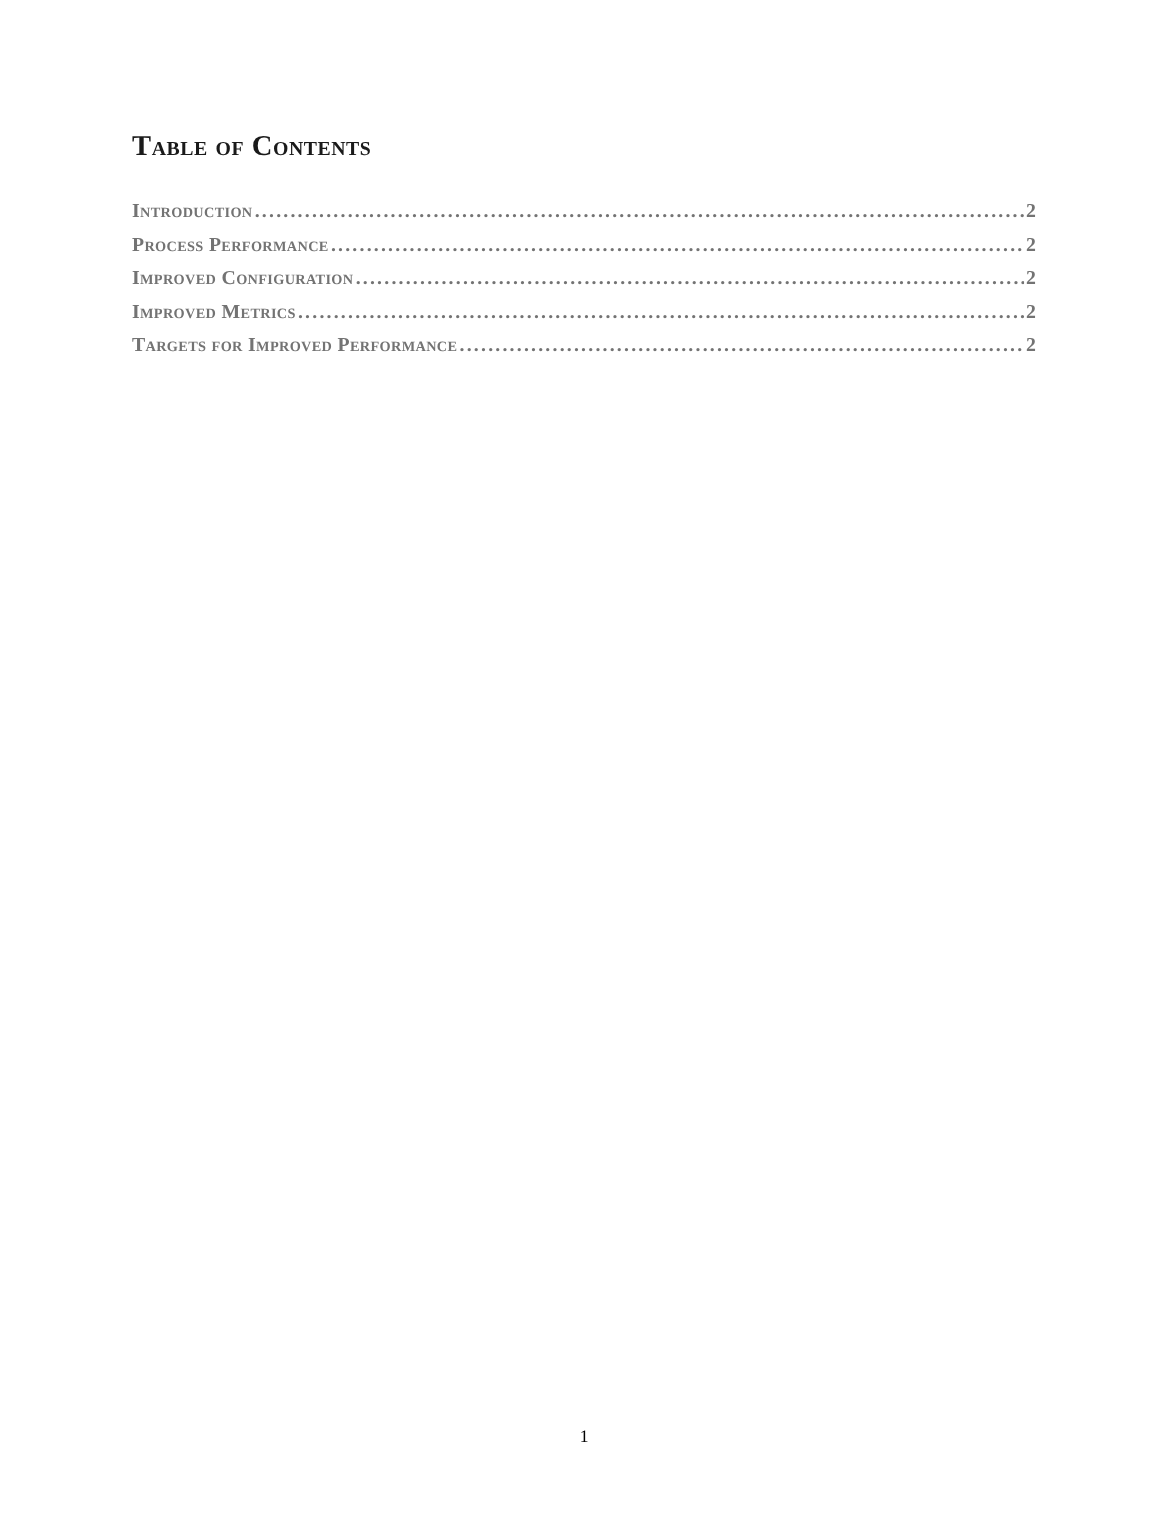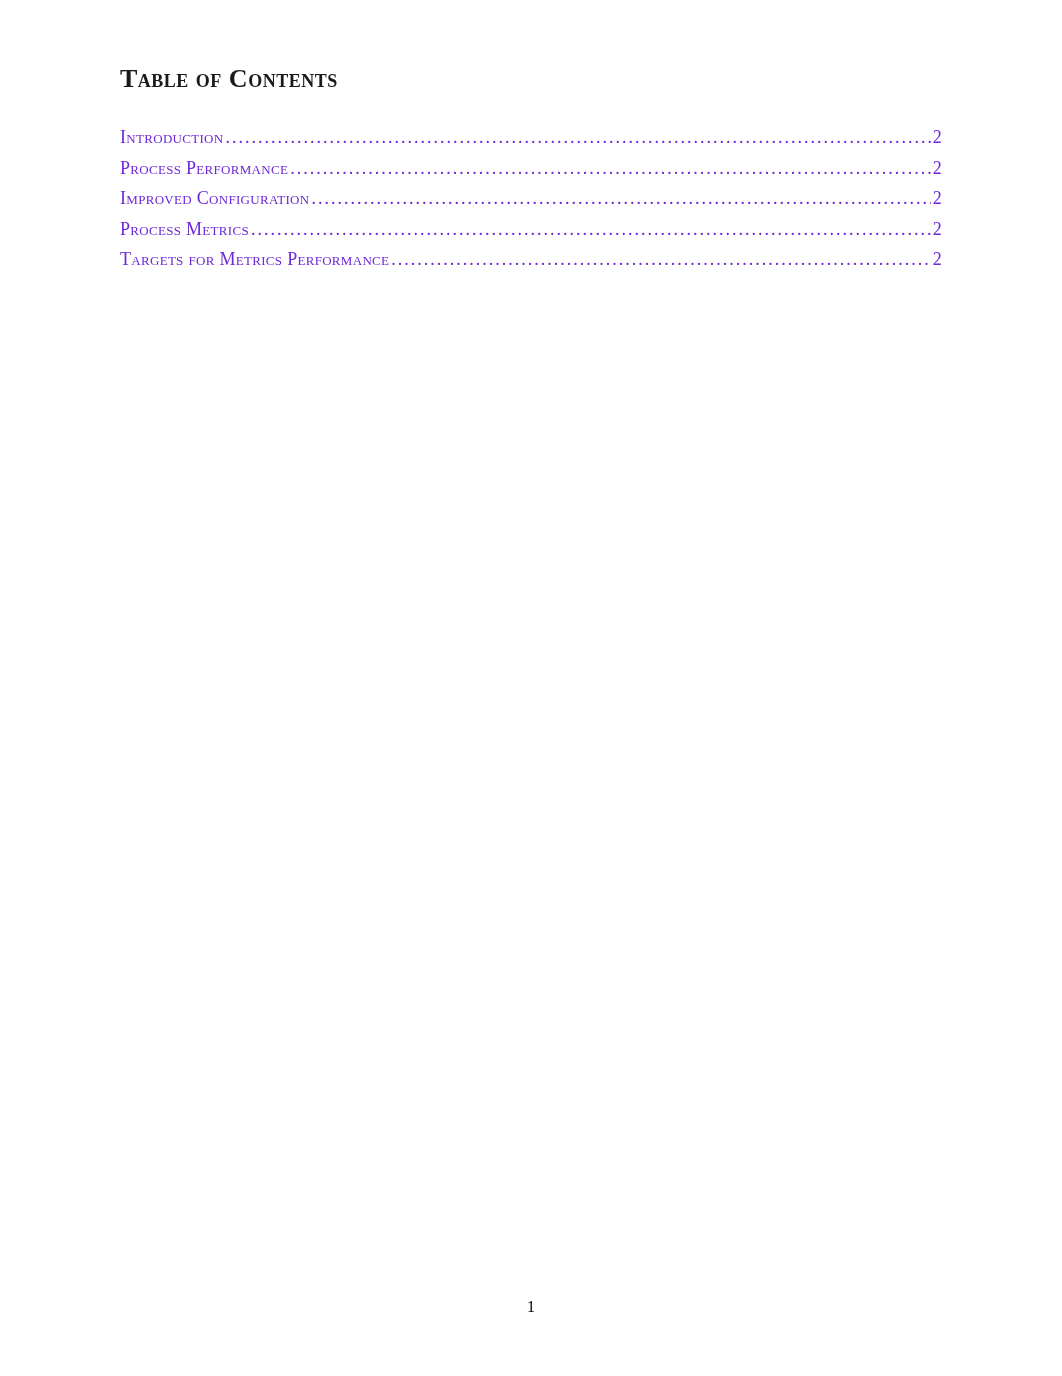--- a/index.html
+++ b/index.html
@@ -11,21 +11,21 @@
     body {
       width: 1062px;
       height: 1376px;
       background: #ffffff;
       font-family: Georgia, 'Times New Roman', serif;
       color: #000000;
       position: relative;
     }
     
     .page {
-      padding: 64px 120px 0 120px;
+      padding: 118px 120px 0 120px;
       height: 100%;
       position: relative;
     }
     
     .title {
       font-size: 26px;
       font-variant: small-caps;
       letter-spacing: 0.5px;
       margin-bottom: 28px;
       color: #1a1a1a;
@@ -35,21 +35,22 @@
       width: 100%;
     }
     
     .toc-entry {
       display: flex;
       align-items: baseline;
       font-size: 18px;
       line-height: 1.7;
       font-variant: small-caps;
       letter-spacing: 0.3px;
-      color: #6d28d9;
+      color: #737373;
+      font-weight: bold;
     }
     
     .toc-label {
       white-space: nowrap;
     }
     
     .toc-leader {
       flex: 1;
       overflow: hidden;
       white-space: nowrap;
@@ -94,25 +95,25 @@
       <span class="toc-label">Process Performance</span>
       <span class="toc-leader"></span>
       <span class="toc-page">2</span>
     </div>
     <div class="toc-entry">
       <span class="toc-label">Improved Configuration</span>
       <span class="toc-leader"></span>
       <span class="toc-page">2</span>
     </div>
     <div class="toc-entry">
-      <span class="toc-label">Process Metrics</span>
+      <span class="toc-label">Improved Metrics</span>
       <span class="toc-leader"></span>
       <span class="toc-page">2</span>
     </div>
     <div class="toc-entry">
-      <span class="toc-label">Targets for Metrics Performance</span>
+      <span class="toc-label">Targets for Improved Performance</span>
       <span class="toc-leader"></span>
       <span class="toc-page">2</span>
     </div>
   </div>
 
   <div class="page-number">1</div>
 </div>
 
 </body></html>

